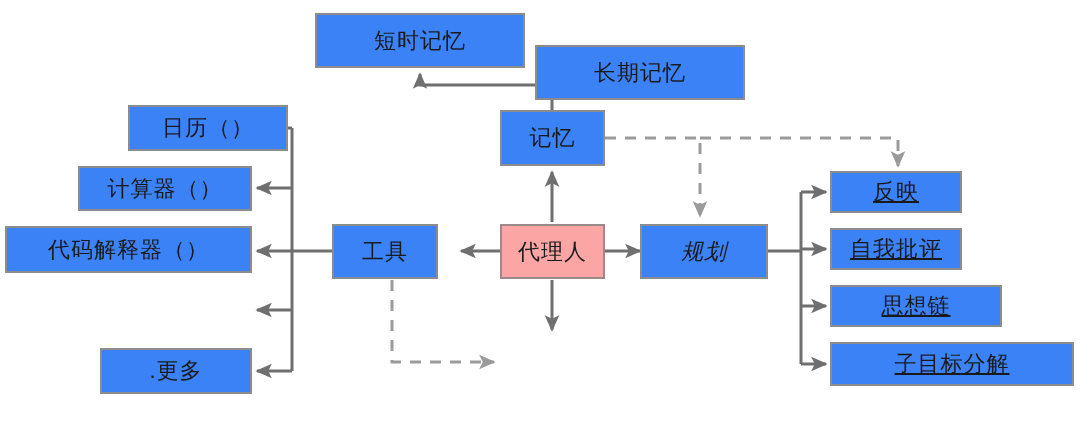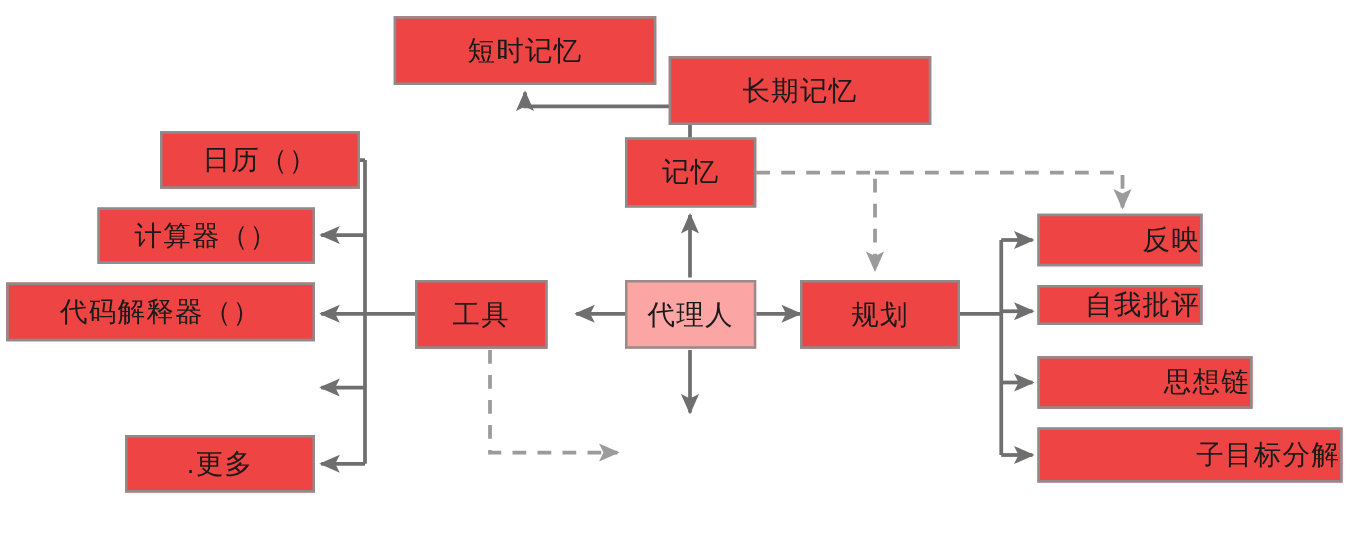--- a/index.html
+++ b/index.html
@@ -12,32 +12,32 @@
     position: relative;
     width: 1080px;
     height: 426px;
     background: #ffffff;
     overflow: hidden;
     font-family: "Liberation Sans", "DejaVu Sans", sans-serif;
   }
   .node {
     position: absolute;
     box-sizing: border-box;
-    background: #ef4444;
+    background: #3b82f6;
     border: 2px solid #8c8c8c;
     display: flex;
     align-items: center;
     color: #1a1a1a;
     font-size: 22px;
     letter-spacing: 1px;
     line-height: 1;
     white-space: nowrap;
   }
   .node.center-text { justify-content: center; }
-  .node.left-text   { justify-content: flex-end; padding-left: 0; }
+  .node.left-text   { justify-content: center; padding-left: 0; text-decoration: underline; }
   .node.agent {
     background: #fca5a5;
     border-color: #9a8a8a;
   }
   svg.edges {
     position: absolute;
     left: 0;
     top: 0;
     width: 1080px;
     height: 426px;
@@ -129,29 +129,29 @@
   </div>
 
   <div class="node center-text" style="left:332px; top:224px; width:106px; height:55px;">
     <span>工具</span>
   </div>
 
   <div class="node center-text agent" style="left:500px; top:224px; width:105px; height:55px;">
     <span>代理人</span>
   </div>
 
-  <div class="node center-text" style="left:640px; top:224px; width:128px; height:55px;">
+  <div class="node center-text" style="left:640px; top:224px; width:128px; height:55px;font-style:italic;">
     <span>规划</span>
   </div>
 
 
   <div class="node left-text" style="left:830px; top:171px; width:132px; height:42px;">
     <span>反映</span>
   </div>
-  <div class="node left-text" style="left:830px; top:228px; width:132px; height:32px;">
+  <div class="node left-text" style="left:830px; top:228px; width:132px; height:42px;">
     <span>自我批评</span>
   </div>
   <div class="node left-text" style="left:830px; top:285px; width:172px; height:42px;">
     <span>思想链</span>
   </div>
   <div class="node left-text" style="left:830px; top:342px; width:244px; height:44px;">
     <span>子目标分解</span>
   </div>
 
 </div>

